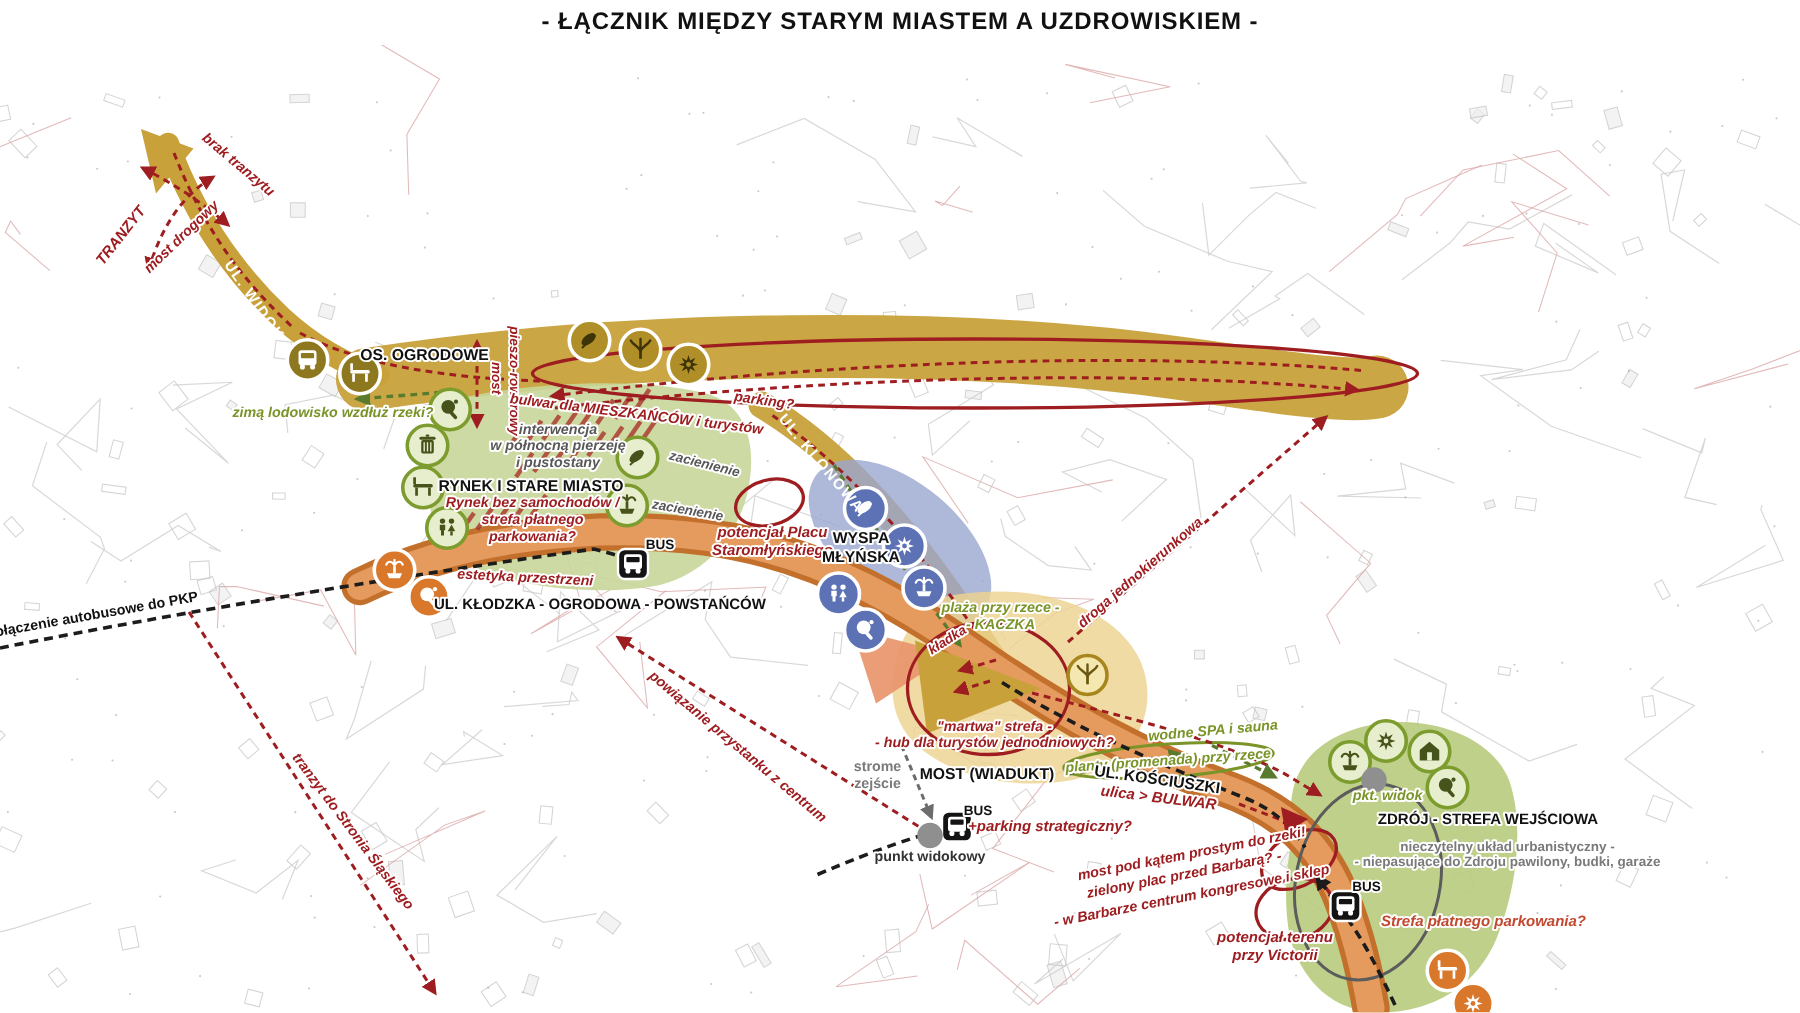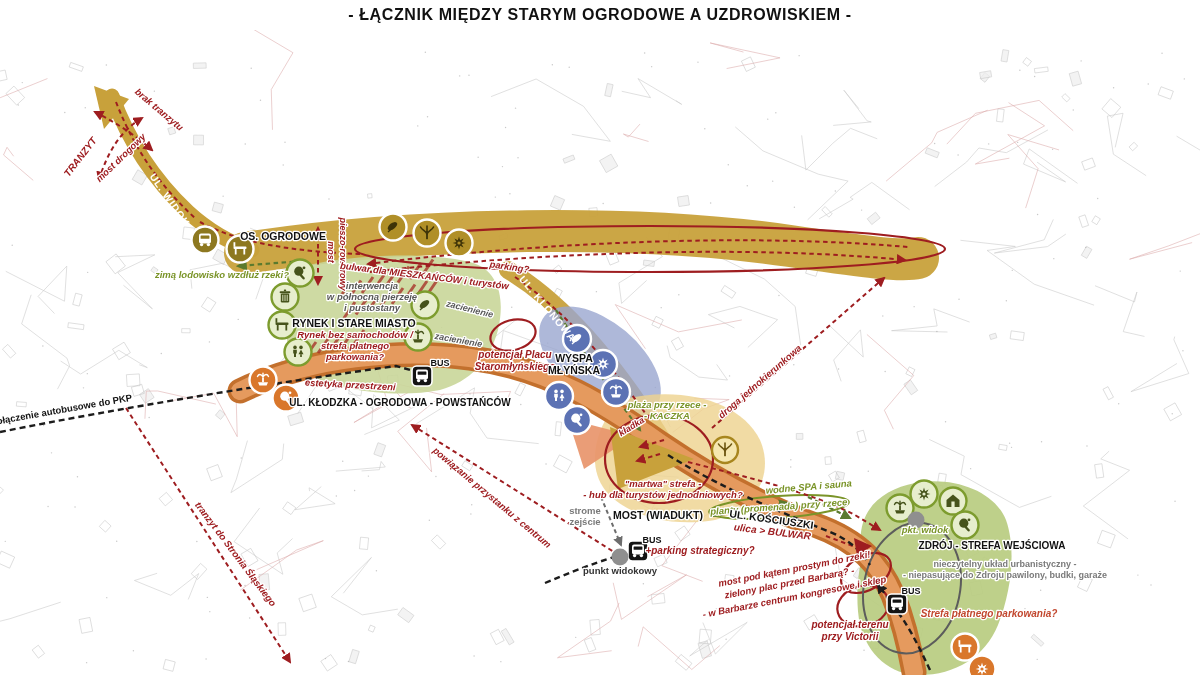--- a/index.html
+++ b/index.html
@@ -39,21 +39,21 @@
  .road-or-inner{fill:none;stroke:#e59a5e;stroke-width:18;stroke-linecap:round;}
  .e-red{stroke:#9e1d20;stroke-width:2.2;}
  .e-green{stroke:#7a9428;stroke-width:2;}
  .e-gray{stroke:#5c5c5c;stroke-width:2;}
  .hatchline{stroke:#a8342a;stroke-width:3;opacity:.8;}
 </style></head>
 <body>
 
 <div class="page">
   <div class="titlebar">
-    <h1>- ŁĄCZNIK MIĘDZY STARYM OGRODOWE A UZDROWISKIEM -</h1>
+    <h1>- ŁĄCZNIK MIĘDZY STARYM MIASTEM A UZDROWISKIEM -</h1>
   </div>
   <svg id="map" width="1200" height="675" viewBox="0 0 1200 675">
     <defs>
       <marker id="ar-red" viewBox="0 0 10 10" refX="8" refY="5" markerWidth="5.2" markerHeight="5.2" orient="auto-start-reverse">
           <path d="M0,0L10,5L0,10z" fill="#9e1d20"></path>
         </marker>
       <marker id="ar-black" viewBox="0 0 10 10" refX="8" refY="5" markerWidth="4.6" markerHeight="4.6" orient="auto-start-reverse">
           <path d="M0,0L10,5L0,10z" fill="#1c1c1c"></path>
         </marker>
       <marker id="ar-green" viewBox="0 0 10 10" refX="8" refY="5" markerWidth="5" markerHeight="5" orient="auto-start-reverse">

